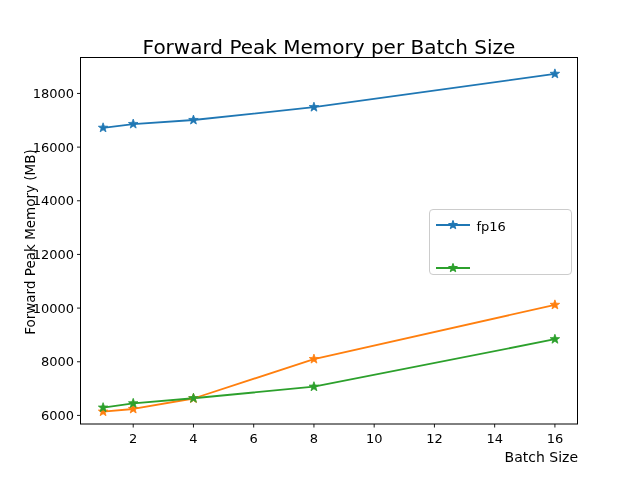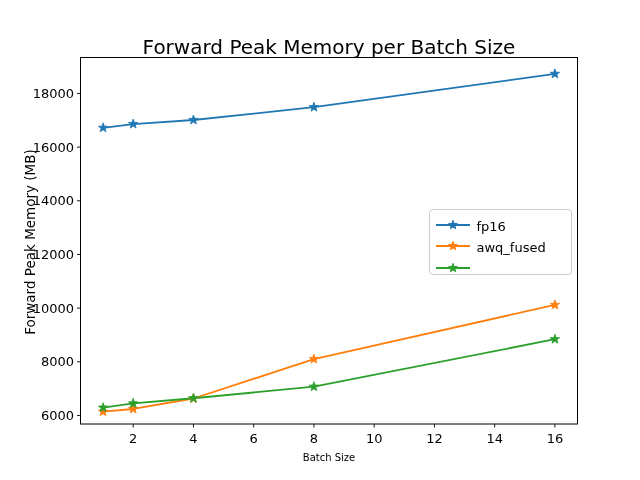--- a/index.html
+++ b/index.html
@@ -10,21 +10,21 @@
     overflow: hidden;
   }
   .figure { position: relative; width: 640px; height: 480px; background: #ffffff; }
   #plot { position: absolute; left: 0; top: 0; }
   .chart-title {
     position: absolute; left: 80px; top: 39px; width: 498px;
     text-align: center; font-size: 20px; line-height: 16.5px; color: #000;
   }
   .x-label {
     position: absolute; left: 80px; top: 451px; width: 498px;
-    text-align: center; font-size: 10px; line-height: 13.5px; color: #000;
+    text-align: right; font-size: 14px; line-height: 13.5px; color: #000;
   }
   .y-label {
     position: absolute; left: 31px; top: 242px;
     transform: translate(-50%, -50%) rotate(-90deg);
     white-space: nowrap; font-size: 13.5px; line-height: 13.5px; color: #000;
   }
   .legend {
     position: absolute; left: 428.5px; top: 208.5px;
     width: 143px; height: 66px; box-sizing: border-box;
     background: rgba(255,255,255,0.8);
@@ -95,27 +95,20 @@
   <div class="x-label">Batch Size</div>
   <div class="y-label">Forward Peak Memory (MB)</div>
   <div class="legend" id="legend">
       <div class="legend-row" style="top: 9px;">
         <svg width="36" height="12">
           <line x1="1" y1="6" x2="35" y2="6" stroke="#1f77b4" stroke-width="1.8"></line>
           <polygon points="18.00,1.40 19.12,4.46 22.37,4.58 19.81,6.59 20.70,9.72 18.00,7.90 15.30,9.72 16.19,6.59 13.63,4.58 16.88,4.46" fill="#1f77b4" stroke="#1f77b4"></polygon>
         </svg>
         <span class="legend-label">fp16</span>
       </div>
-      <div class="legend-row" style="top: 30.5px;">
-        <svg width="36" height="12">
-          <line x1="1" y1="6" x2="35" y2="6" stroke="#ff7f0e" stroke-width="1.8"></line>
-          <polygon points="18.00,1.40 19.12,4.46 22.37,4.58 19.81,6.59 20.70,9.72 18.00,7.90 15.30,9.72 16.19,6.59 13.63,4.58 16.88,4.46" fill="#ff7f0e" stroke="#ff7f0e"></polygon>
-        </svg>
-        <span class="legend-label">awq_fused</span>
-      </div>
       <div class="legend-row" style="top: 52px;">
         <svg width="36" height="12">
           <line x1="1" y1="6" x2="35" y2="6" stroke="#2ca02c" stroke-width="1.8"></line>
           <polygon points="18.00,1.40 19.12,4.46 22.37,4.58 19.81,6.59 20.70,9.72 18.00,7.90 15.30,9.72 16.19,6.59 13.63,4.58 16.88,4.46" fill="#2ca02c" stroke="#2ca02c"></polygon>
         </svg>
       </div>
     </div>
 </div>
 
 </body></html>

